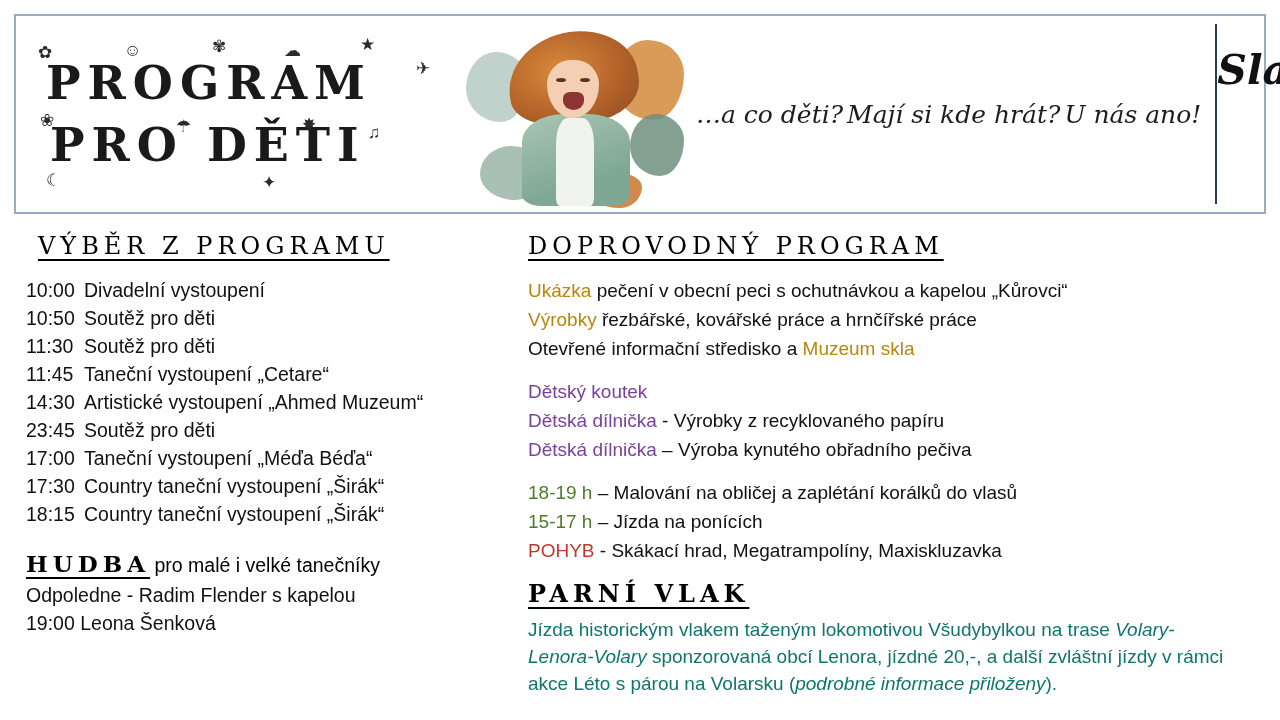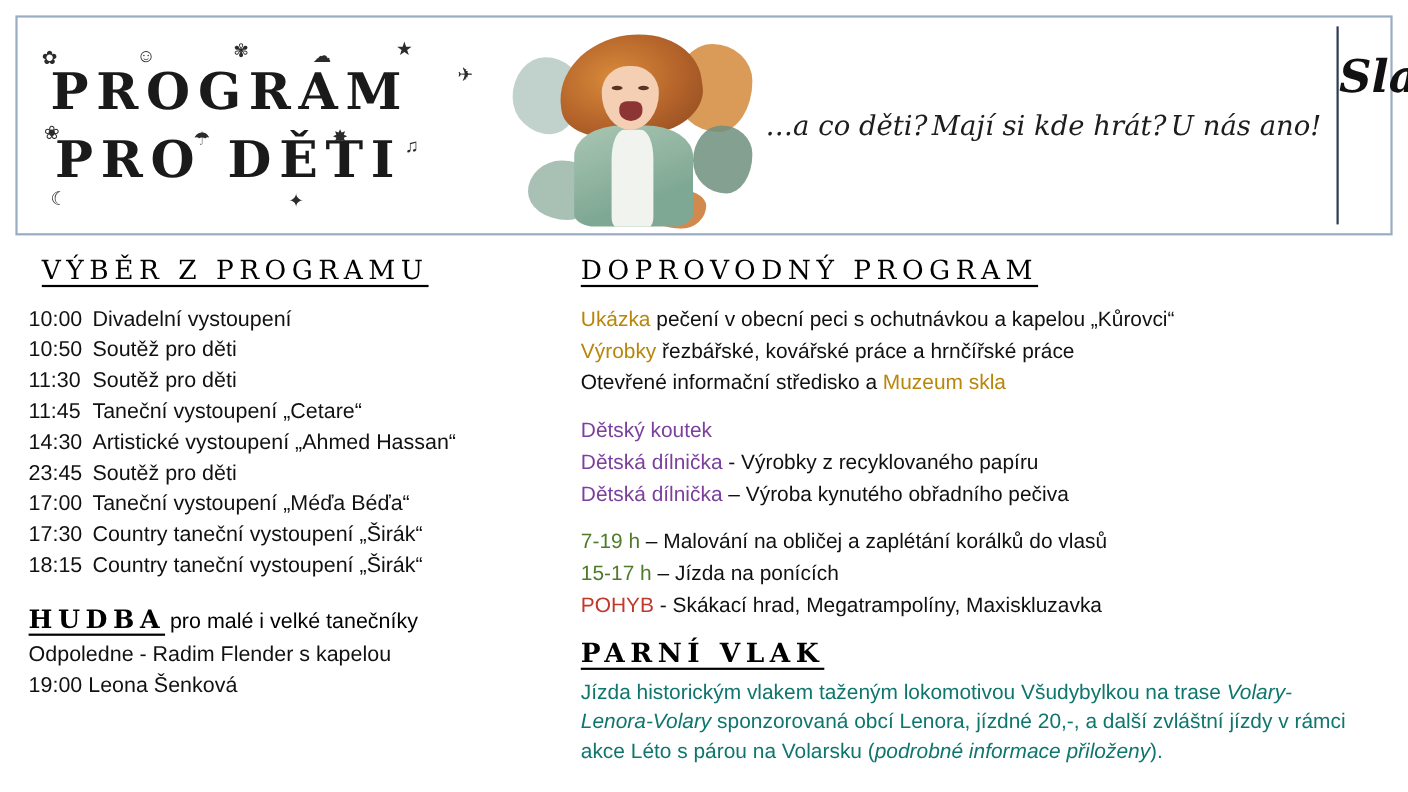--- a/index.html
+++ b/index.html
@@ -320,21 +320,21 @@
 </div>
 
 <div class="col-left">
   <div class="sec-head indent">VÝBĚR Z PROGRAMU</div>
 
   <div>
     <div class="line"><span class="t">10:00</span><span>Divadelní vystoupení</span></div>
     <div class="line"><span class="t">10:50</span><span>Soutěž pro děti</span></div>
     <div class="line"><span class="t">11:30</span><span>Soutěž pro děti</span></div>
     <div class="line"><span class="t">11:45</span><span>Taneční vystoupení „Cetare“</span></div>
-    <div class="line"><span class="t">14:30</span><span>Artistické vystoupení „Ahmed Hassan“</span></div>
+    <div class="line"><span class="t">14:30</span><span>Artistické vystoupení „Ahmed Muzeum“</span></div>
     <div class="line"><span class="t">23:45</span><span>Soutěž pro děti</span></div>
     <div class="line"><span class="t">17:00</span><span>Taneční vystoupení „Méďa Béďa“</span></div>
     <div class="line"><span class="t">17:30</span><span>Country taneční vystoupení „Širák“</span></div>
     <div class="line"><span class="t">18:15</span><span>Country taneční vystoupení „Širák“</span></div>
   </div>
 
   <div class="music-head-row">
     <span class="music-head">HUDBA</span>
     <span class="music-sub">pro malé i velké tanečníky</span>
   </div>
@@ -370,21 +370,21 @@
     </div>
     <div class="r-line">
       <span class="purple">Dětská dílnička</span><span> – Výroba kynutého obřadního pečiva</span>
     </div>
   </div>
 
   <div class="gap-sm"></div>
 
   <div>
     <div class="r-line">
-      <span class="green">7-19 h</span><span> – Malování na obličej a zaplétání korálků do vlasů</span>
+      <span class="green">18-19 h</span><span> – Malování na obličej a zaplétání korálků do vlasů</span>
     </div>
     <div class="r-line">
       <span class="green">15-17 h</span><span> – Jízda na ponících</span>
     </div>
     <div class="r-line">
       <span class="red">POHYB</span><span> - Skákací hrad, Megatrampolíny, Maxiskluzavka</span>
     </div>
   </div>
 
   <div class="train-head">PARNÍ VLAK</div>

